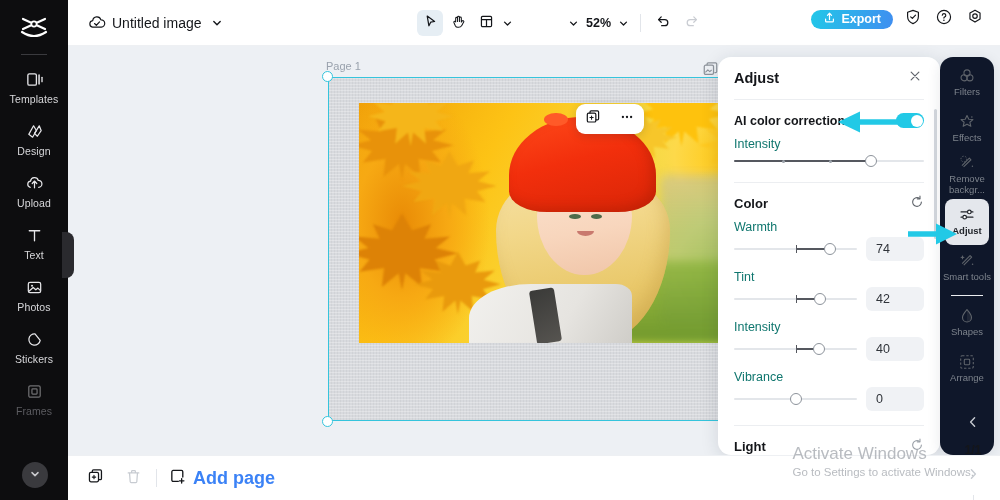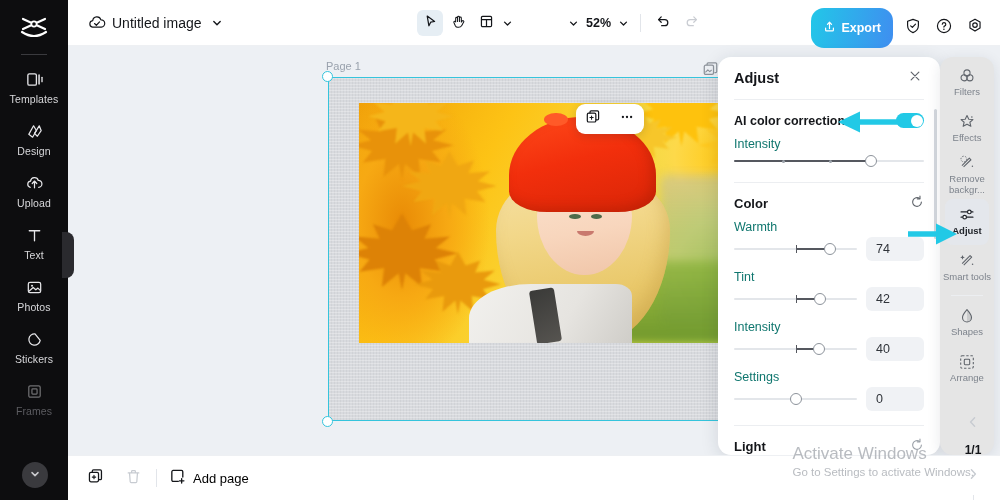--- a/index.html
+++ b/index.html
@@ -56,21 +56,21 @@
   #tool-cluster .sep-caret { margin-left: 1px; display:flex;align-items:center;cursor:pointer; }
 
   #zoom-group { position: absolute; left: 500px; top: 12px; display: flex; align-items: center; gap: 7px; }
   #zoom-caret-l, #zoom-caret-r { display:flex; align-items:center; cursor:pointer; }
   #zoom-value { font-size: 12.5px; color: #14161a; font-weight: 700; }
   #bar-sep { width: 1px; height: 18px; background: #e2e5ea; margin: 0 4px; }
   .histbtn { width: 22px; height: 22px; display:flex;align-items:center;justify-content:center; cursor:pointer; }
 
   #right-actions { position: absolute; right: 14px; top: 8px; display: flex; align-items: center; gap: 9px; }
   #export-btn {
-    height: 40px; padding: 0 12px; border-radius: 13px; border: 0;
+    height: 19px; padding: 0 12px; border-radius: 13px; border: 0;
     background: linear-gradient(100deg, #22c7e8 0%, #3f8ef0 100%);
     color: #fff; font-size: 12.5px; font-weight: 700; cursor: pointer;
     display: flex; align-items: center; gap: 5px;
     font-family: "Liberation Sans", sans-serif;
   }
   .hdr-ic { width: 22px; height: 22px; display:flex;align-items:center;justify-content:center;cursor:pointer; }
 
   
   #canvas-area {
     position: absolute; left: 68px; top: 46px; width: 932px; height: 409px;
@@ -216,21 +216,21 @@
   .sec-title { font-size: 13px; font-weight: 700; color:#14161a; }
   .sec-reset { margin-left:auto; width:15px;height:15px;display:flex;align-items:center;justify-content:center;cursor:pointer; }
   #panel-scrollbar {
     position:absolute; right:3px; top:52px; width:3px; height:130px;
     background:#d4d8de; border-radius:2px; cursor:pointer;
   }
 
   
   #right-rail {
     position: absolute; right: 6px; top: 57px; width: 54px; height: 398px;
-    background: #e5e5e5; border-radius: 13px; box-shadow: 0 3px 14px rgba(25,35,55,.10);
+    background: #0f172a; border-radius: 13px; box-shadow: 0 3px 14px rgba(25,35,55,.10);
     z-index: 36; padding-top: 2px;
   }
   .rr-item {
     width: 54px; min-height: 46px; display:flex; flex-direction:column;
     align-items:center; justify-content:center; gap:2px; cursor:pointer; padding: 3px 0;
   }
   .rr-item .ic { width:18px;height:18px;display:flex;align-items:center;justify-content:center; }
   .rr-item .lbl { font-size: 9.5px; color:#7d838c; line-height: 1.15; text-align:center; }
   .rr-item.sel { background:#e4e7ec; border-radius:8px; width:44px; margin:0 5px; }
   .rr-item.sel .lbl { color:#20242a; font-weight:700; }
@@ -246,21 +246,21 @@
 
   
   #bottom-bar {
     position: absolute; left: 68px; bottom: 0; width: 932px; height: 45px;
     background: #fff; display:flex; align-items:center; z-index: 38;
     border-top: 1px solid #eef0f3;
   }
   .bb-btn { width:26px;height:26px;display:flex;align-items:center;justify-content:center;cursor:pointer; }
   #bb-sep { width:1px; height:18px; background:#e2e5ea; margin: 0 10px; }
   #add-page { display:flex; align-items:center; gap:7px; cursor:pointer; margin-left: 2px; }
-  #add-page-lbl { font-size: 13px; color:#000000; font-weight:400; }
+  #add-page-lbl { font-size: 18px; color:#3b82f6; font-weight:700; }
   #bb-right { margin-left:auto; display:flex; align-items:center; gap:6px; padding-right: 14px; flex-direction: column; }
   #page-count { font-size:12px; color:#14161a; font-weight:700; min-width:24px; text-align:center; }
   #bb-sep2 { width:1px; height:18px; background:#e2e5ea; margin: 0 6px; }
 </style>
 </head>
 <body>
 
 <div id="app">
 
   <div id="left-rail">
@@ -636,21 +636,21 @@
           <span class="rail"></span>
           <span class="fill" style="left:50%;width:19%;"></span>
           <span class="tickbar" style="left:50%;"></span>
           <span class="knob" style="left:69%;"></span>
         </div>
         <div class="numbox">40</div>
       </div>
     </div>
 
     <div class="ctl">
-      <div class="ctl-name">Settings</div>
+      <div class="ctl-name">Vibrance</div>
       <div class="sl-row">
         <div class="slider">
           <span class="rail"></span>
           <span class="knob" style="left:50%;"></span>
         </div>
         <div class="numbox">0</div>
       </div>
     </div>
 
     <div class="panel-hr" style="margin-top:14px;"></div>

